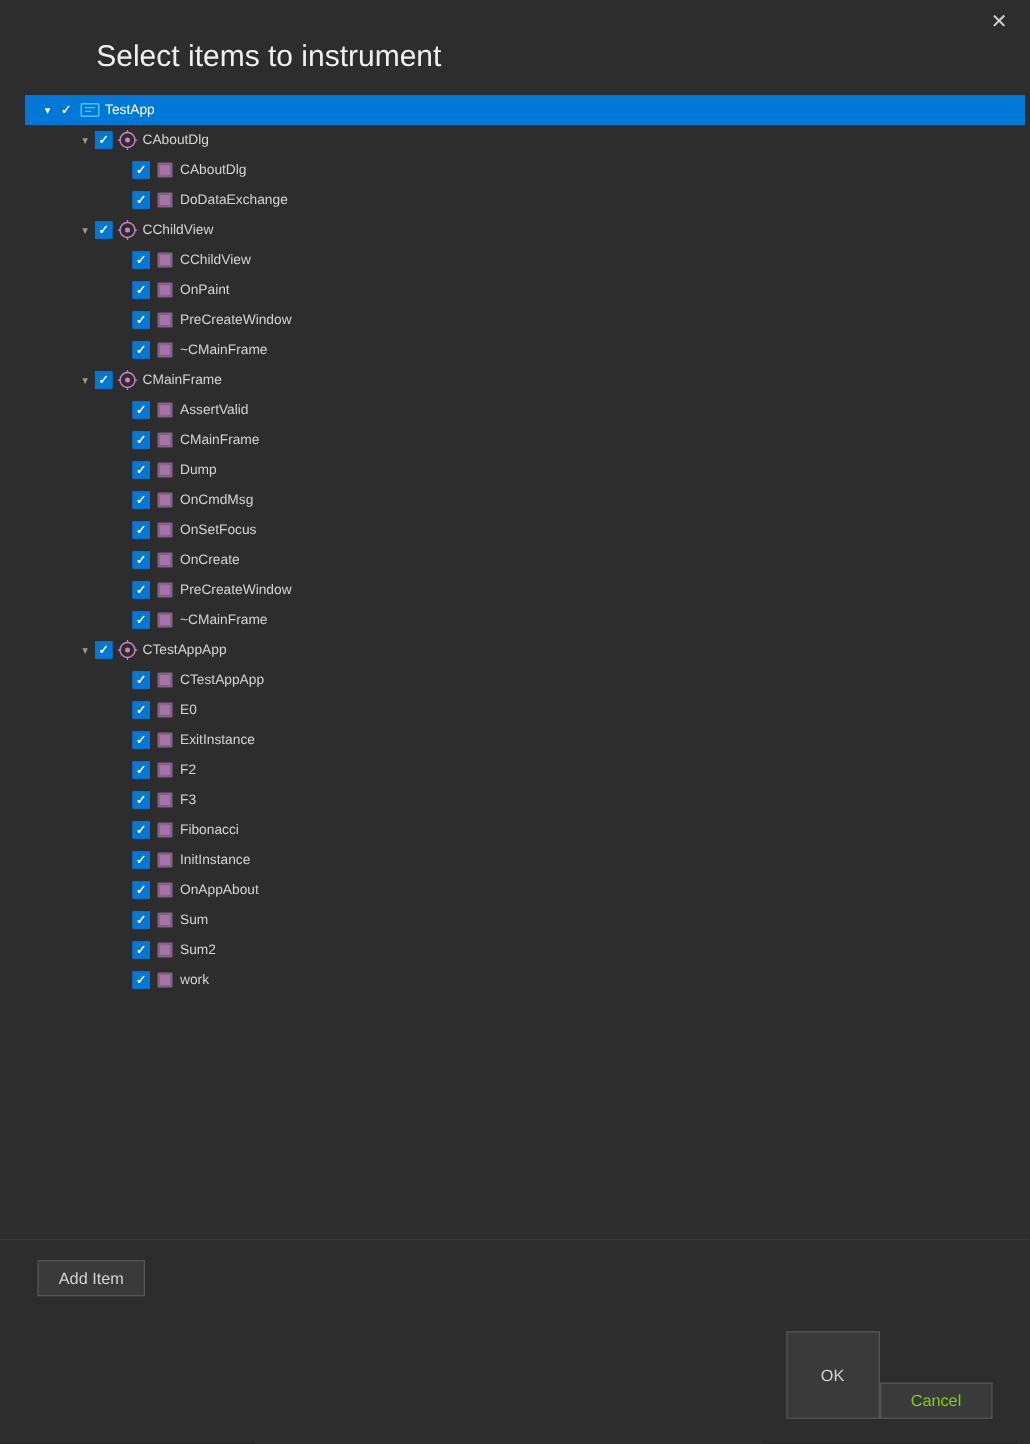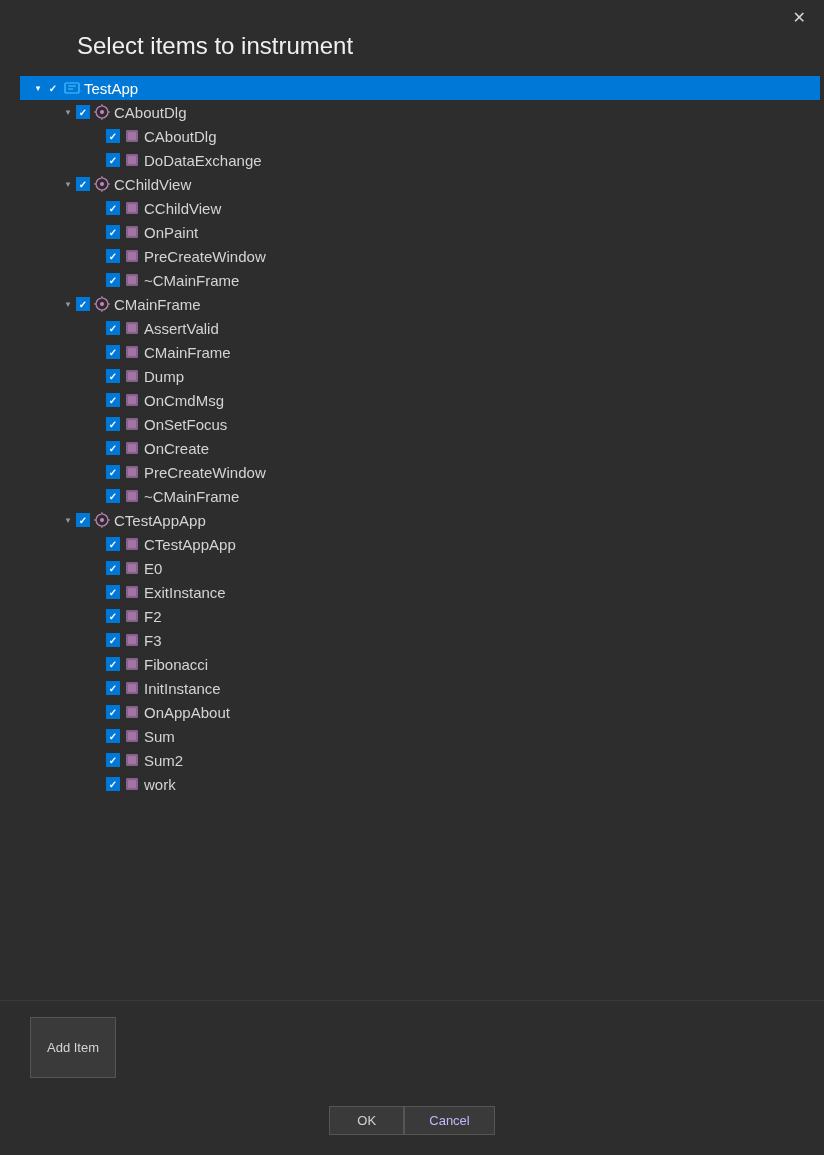--- a/index.html
+++ b/index.html
@@ -100,64 +100,65 @@
     }
     .checkbox.checked::after {
       content: '✓';
       color: white;
       font-size: 10px;
       font-weight: bold;
     }
 
     .node-label {
       color: #d4d4d4;
-      font-size: 15px;
+      font-size: 11px;
     }
     .node-label.root-label {
       color: #ffffff;
       font-weight: 500;
     }
 
     .bottom-bar {
       padding: 16px 30px;
       display: flex;
       align-items: center;
       border-top: 1px solid #3a3a3a;
     }
     .add-item-btn {
       background: #3a3a3a;
       border: 1px solid #555;
       color: #d4d4d4;
-      padding: 22px 16px;
+      padding: 6px 16px;
       cursor: pointer;
       font-size: 13px;
     }
 
     .dialog-footer {
       padding: 12px 30px 20px 30px;
       display: flex;
-      justify-content: center;
+      justify-content: flex-end;
       gap: 0;
     }
     .btn-ok, .btn-cancel {
       padding: 6px 24px;
       font-size: 13px;
       cursor: pointer;
       border: none;
       min-width: 75px;
     }
     .btn-ok {
       background: #3a3a3a;
       color: #d4d4d4;
       border: 1px solid #555;
     }
     .btn-cancel {
       background: #3a3a3a;
-      color: #c4b5fd;
+      color: #84cc16;
       border: 1px solid #555;
+      margin-top: 41px;
     }
 
     
     .svg-icon {
       width: 16px;
       height: 16px;
       flex-shrink: 0;
       margin-right: 4px;
     }
   </style>

